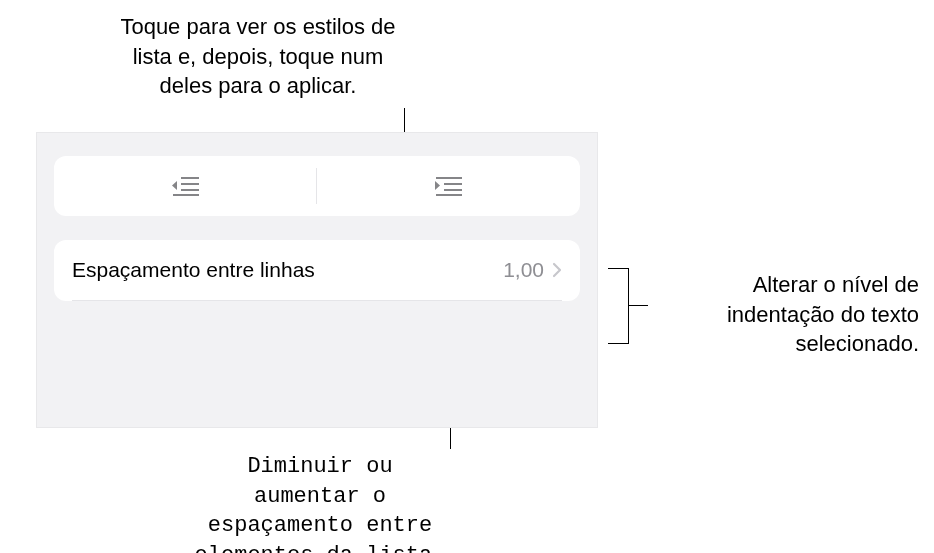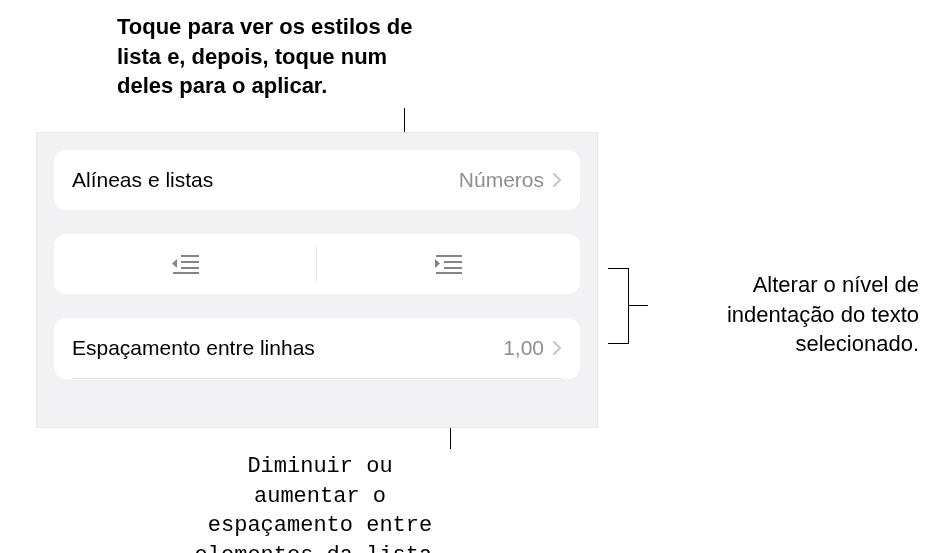--- a/index.html
+++ b/index.html
@@ -19,24 +19,23 @@
     
     .callout {
       position: absolute;
       font-size: 22px;
       line-height: 1.35;
       color: #000;
       font-weight: 400;
     }
     .callout-top {
       top: 12px;
-      left: 117px;
+      left: 108px;
       width: 300px;
-      text-align: left;
-      font-weight: bold;
+      text-align: center;
     }
     .callout-right {
       top: 270px;
       left: 649px;
       width: 270px;
       text-align: right;
     }
     .callout-bottom {
       top: 452px;
       left: 190px;
@@ -182,31 +181,20 @@
 
 <div class="leader leader-top"></div>
 <div class="leader leader-bottom"></div>
 <div class="leader leader-right-main"></div>
 <div class="leader leader-right-bracket"></div>
 <div class="leader leader-right-top-arm"></div>
 <div class="leader leader-right-bottom-arm"></div>
 
 <div class="panel-container">
 
-  <div class="row-group first">
-    <div class="row">
-      <span class="row-label">Alíneas e listas</span>
-      <span class="row-value">Números</span>
-      <span class="chevron">
-        <svg width="10" height="16" viewBox="0 0 10 16" fill="none">
-          <path d="M2 2 L8 8 L2 14" stroke="currentColor" stroke-width="2.2" stroke-linecap="round" stroke-linejoin="round"></path>
-        </svg>
-      </span>
-    </div>
-  </div>
 
   <div class="row-group second">
     <div class="indent-row">
       <div class="indent-btn">
         <span class="indent-icon">
           <svg width="30" height="22" viewBox="0 0 30 22">
             <line x1="10" y1="3" x2="28" y2="3" stroke="currentColor" stroke-width="2"></line>
             <line x1="10" y1="9" x2="28" y2="9" stroke="currentColor" stroke-width="2"></line>
             <line x1="10" y1="15" x2="28" y2="15" stroke="currentColor" stroke-width="2"></line>
             <line x1="2" y1="20" x2="28" y2="20" stroke="currentColor" stroke-width="2"></line>

